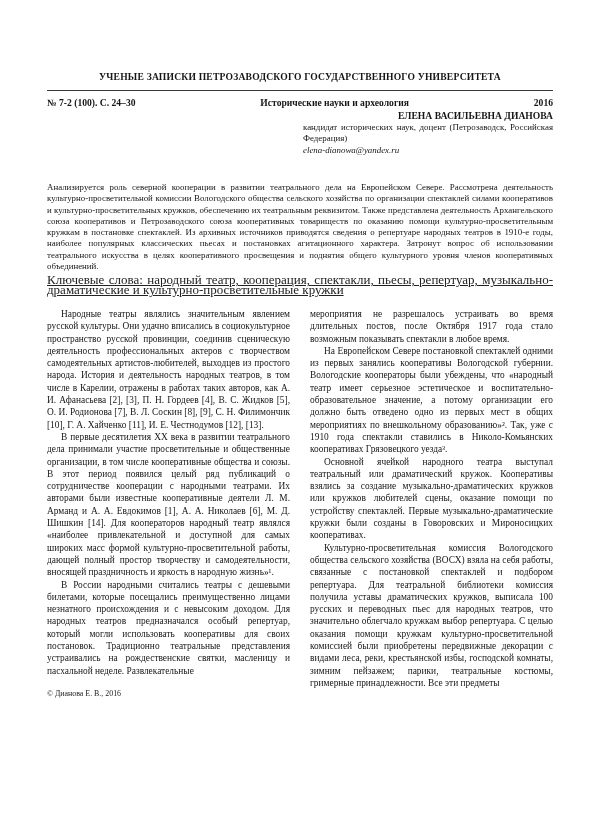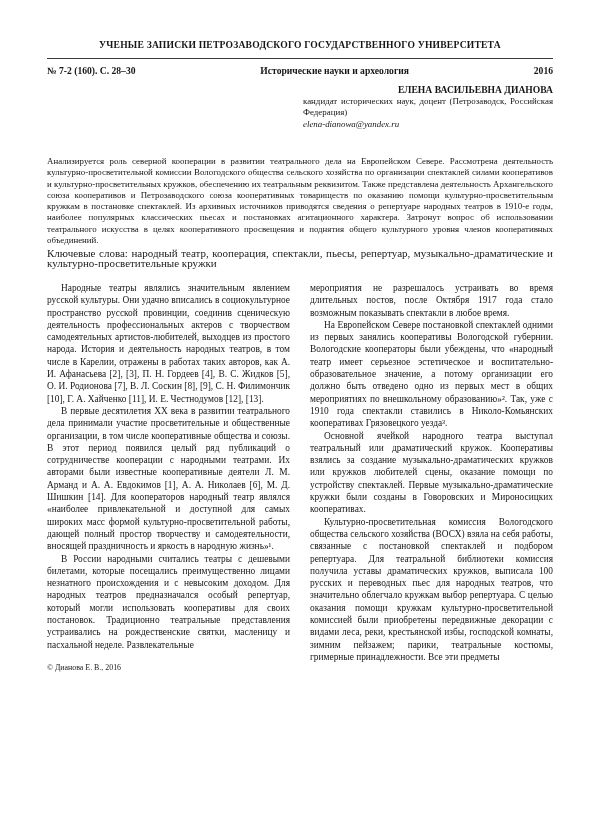--- a/index.html
+++ b/index.html
@@ -11,40 +11,41 @@
     overflow: hidden;
   }
   .page { padding: 39px 47px 0 47px; }
 
   .journal-title {
     text-align: center;
     font-weight: bold;
     font-size: 9.6px;
     letter-spacing: 0.2px;
     white-space: nowrap;
+    margin-top: 32px;
   }
   .header-rule {
     border: none;
     border-top: 1.2px solid #3a3a3a;
     margin: 8px 0 0 0;
   }
   .meta-row {
     display: flex;
     justify-content: space-between;
     align-items: baseline;
     font-weight: bold;
     font-size: 9.6px;
     margin-top: 6px;
   }
   .udc { font-size: 9.6px; margin-top: 7px; }
 
   .author-block {
     width: 250px;
     margin-left: auto;
-    margin-top: 8px;
+    margin-top: 2px;
   }
   .author-name {
     text-align: right;
     font-weight: bold;
     font-size: 9.6px;
   }
   .author-affiliation {
     font-size: 8.9px;
     line-height: 11px;
     text-align: justify;
@@ -65,24 +66,25 @@
   }
 
   .abstract {
     margin-top: 13px;
     font-size: 8.9px;
     line-height: 11.3px;
     text-align: justify;
   }
   .keywords {
     margin-top: 3px;
-    font-size: 11px;
+    font-size: 13px;
     line-height: 9.8px;
     text-align: justify;
     color: #222;
+    text-decoration: underline;
   }
 
   .columns {
     display: flex;
     gap: 20px;
     margin-top: 13px;
   }
   .column {
     flex: 1 1 0;
     font-size: 9.4px;
@@ -100,21 +102,21 @@
 </head>
 <body>
 
 <div class="page">
 
   <div class="journal-title">УЧЕНЫЕ ЗАПИСКИ ПЕТРОЗАВОДСКОГО ГОСУДАРСТВЕННОГО УНИВЕРСИТЕТА</div>
 
   <hr class="header-rule">
 
   <div class="meta-row">
-    <span>№ 7-2 (160). С. 28–30</span>
+    <span>№ 7-2 (100). С. 24–30</span>
     <span>Исторические науки и археология</span>
     <span>2016</span>
   </div>
 
 
   <div class="author-block">
     <div class="author-name">ЕЛЕНА ВАСИЛЬЕВНА ДИАНОВА</div>
     <div class="author-affiliation">кандидат исторических наук, доцент (Петрозаводск, Российская Федерация)</div>
     <div class="author-email">elena-dianowa@yandex.ru</div>
   </div>

